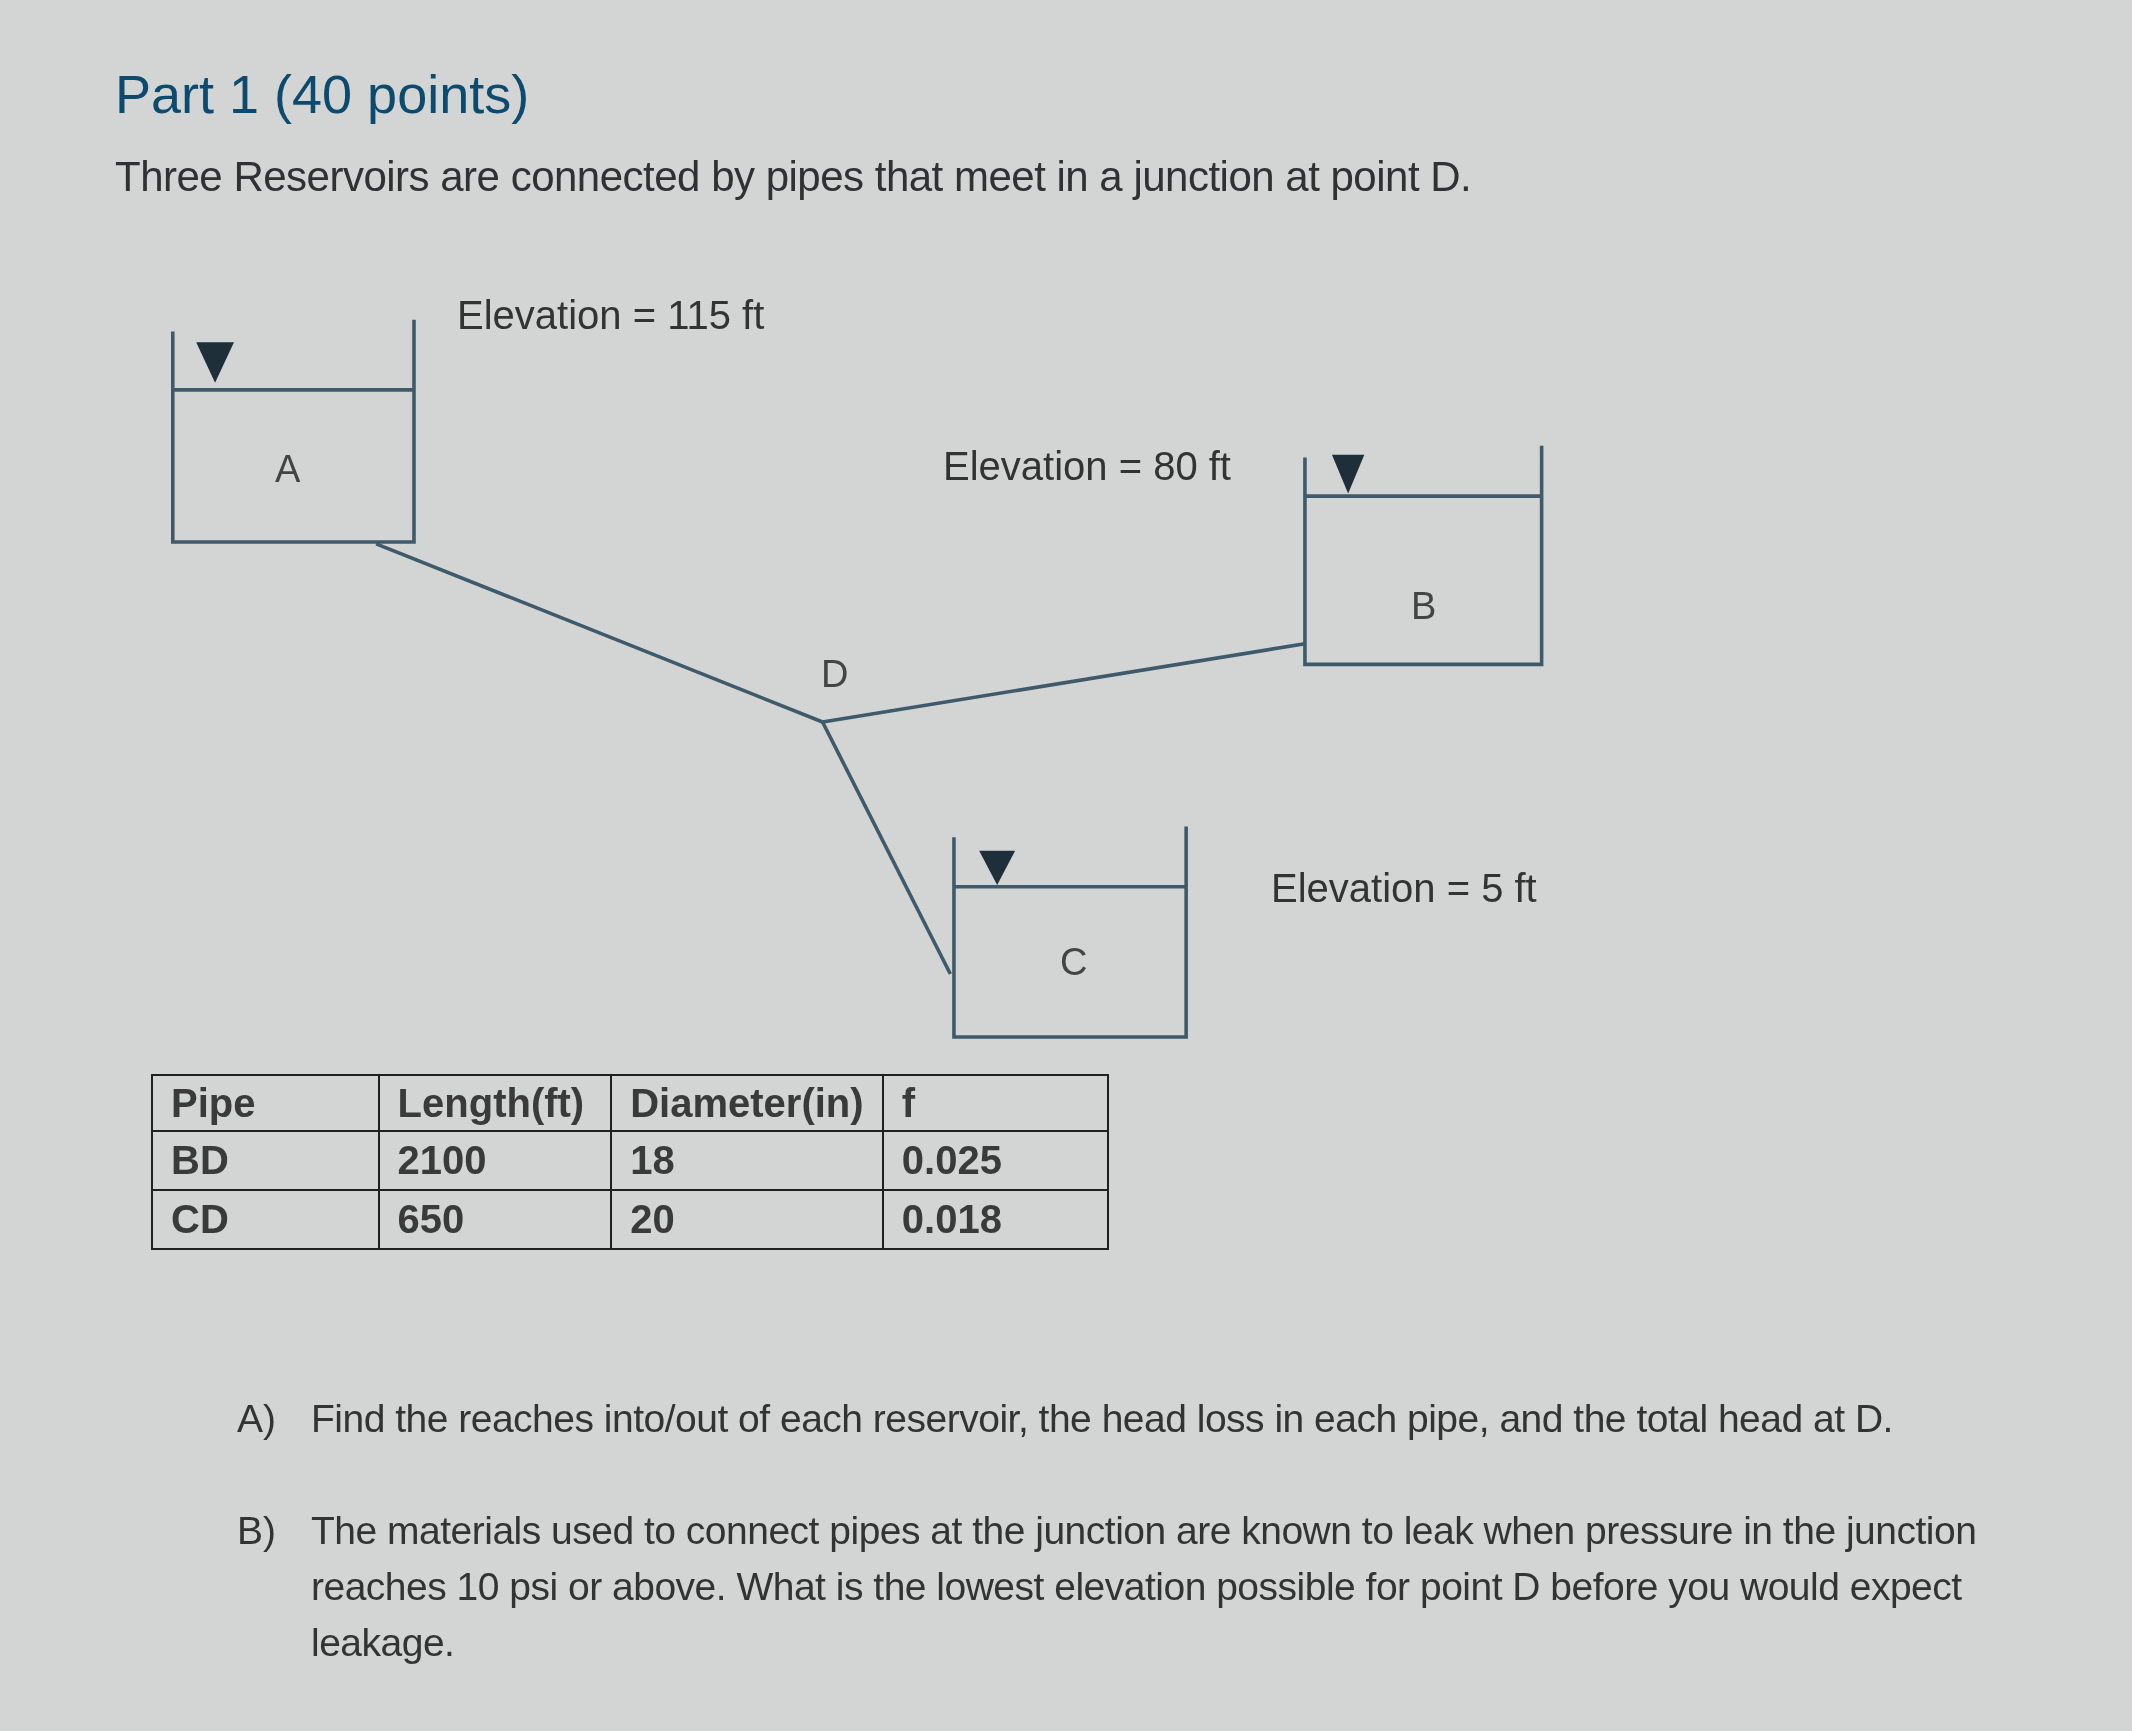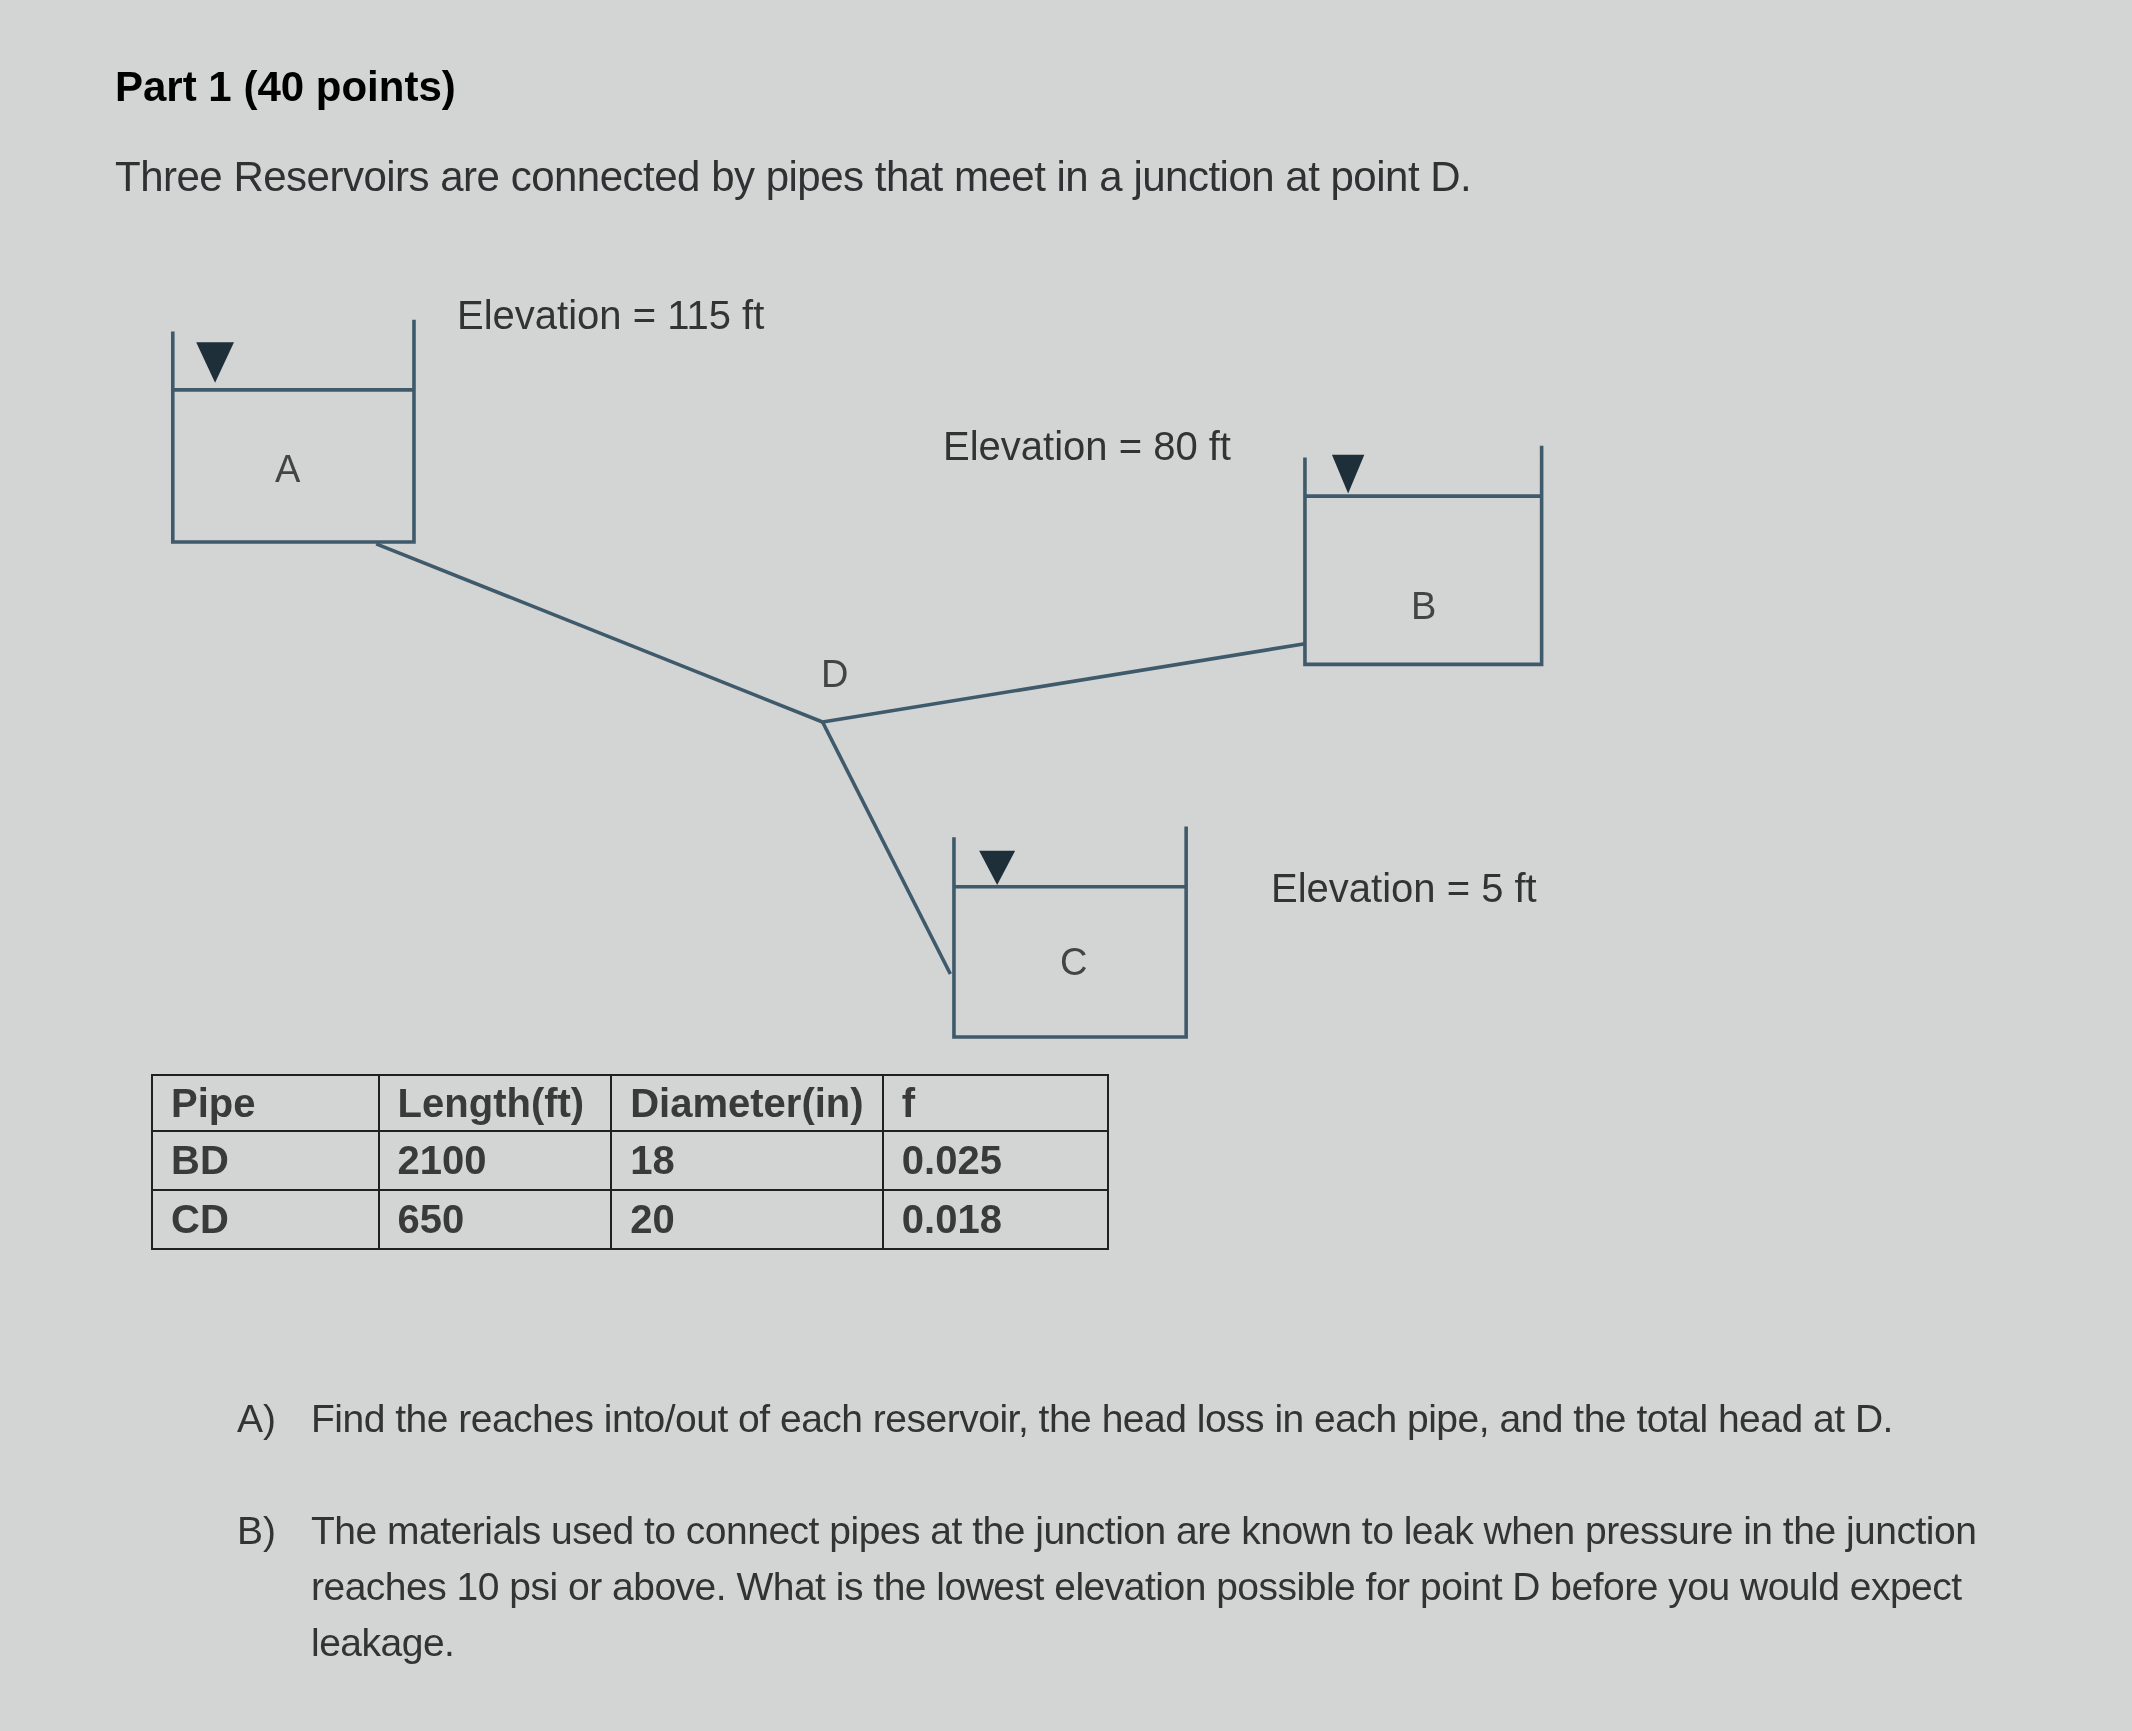--- a/index.html
+++ b/index.html
@@ -2,21 +2,21 @@
 <html style="font-size:14.4px"><head>
 <meta charset="utf-8">
 <style>
   html, body { margin:0; padding:0; }
   body {
     width:2132px; height:1732px; position:relative; overflow:hidden;
     background:#d3d5d5;
     font-family:"Liberation Sans", sans-serif; color:#2a2c2e;
   }
   .abs { position:absolute; white-space:nowrap; }
-  #title { left:115px; top:63px; font-size:42px; font-weight:bold; color:#000000; }
+  #title { left:115px; top:63px; font-size:54px; font-weight:normal; color:#0c4a6e; }
   #intro { left:115px; top:153px; font-size:42px; color:#2f3133; letter-spacing:-0.5px; }
   svg#diagram { position:absolute; left:0; top:0; }
   .elev { font-size:40px; color:#333; }
   .lbl { font-size:38px; color:#444; }
   table#pipes {
     position:absolute; left:151px; top:1074px; border-collapse:collapse;
     font-size:40px; color:#3a3a3a;font-weight:bold;
   }
   table#pipes td { border:2.7px solid #202020; padding:0 12.6px 0 18px; height:57px; vertical-align:middle; }
   table#pipes tr:first-child td { height:54px; }
@@ -54,21 +54,21 @@
     <line x1="914" y1="802" x2="1056" y2="1082"></line>
   </g>
   <g fill="#1f2f3a">
     <polygon points="218,380 260,380 239,425"></polygon>
     <polygon points="1480,505 1516,505 1498,548"></polygon>
     <polygon points="1088,945 1128,945 1108,983"></polygon>
   </g>
 </svg>
 
 <div class="abs elev" style="left:457px; top:293px;">Elevation = 115 ft</div>
-<div class="abs elev" style="left:943px; top:424px;text-align:right;">Elevation = 80 ft</div>
+<div class="abs elev" style="left:943px; top:444px;text-align:right;">Elevation = 80 ft</div>
 <div class="abs elev" style="left:1271px; top:866px;">Elevation = 5 ft</div>
 
 <div class="abs lbl" style="left:275px; top:448px;">A</div>
 <div class="abs lbl" style="left:1411px; top:585px;">B</div>
 <div class="abs lbl" style="left:1060px; top:941px;">C</div>
 <div class="abs lbl" style="left:821px; top:653px;">D</div>
 
 <table id="pipes">
   <tbody>
       <tr>

